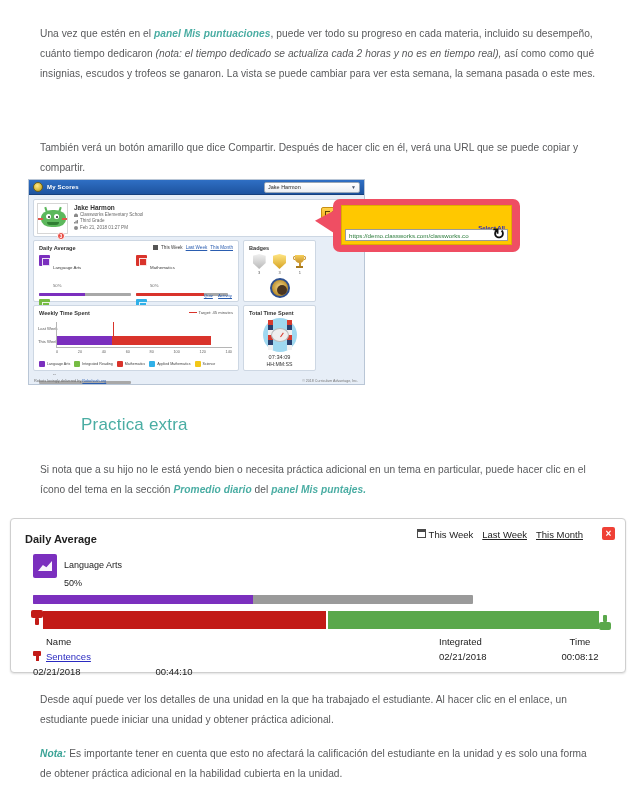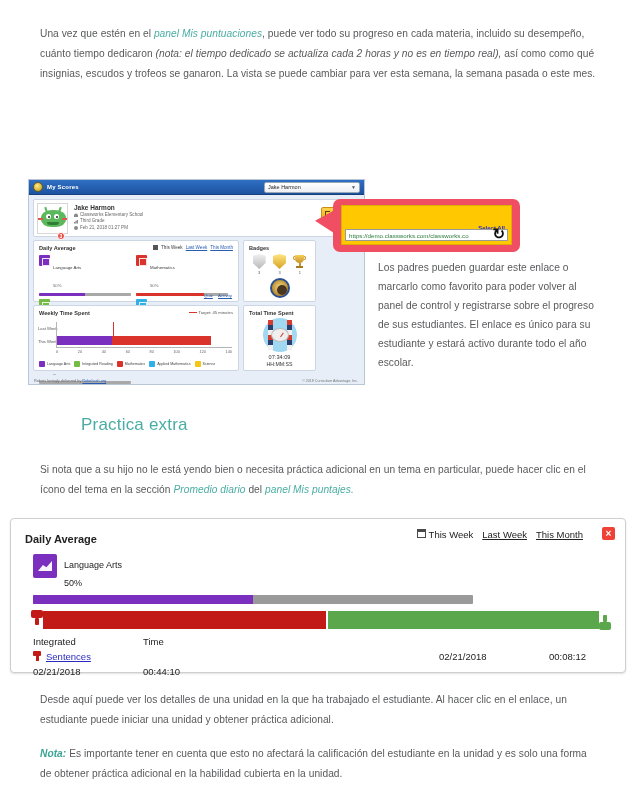--- a/index.html
+++ b/index.html
@@ -14,21 +14,21 @@
   .page { position: relative; width: 636px; height: 800px; background:#fff; }
 
   
   .para {
     position: absolute;
     color: #58595b;
     font-size: 10.2px;
     line-height: 20px;
     letter-spacing: 0.05px;
   }
-  .para .teal-i { color:#4aada3; font-style: italic; font-weight: normal; }
+  .para .teal-i { color:#4aada3; font-style: italic; font-weight: bold; }
   .para .ital { font-style: italic; }
   .para .nota { color:#3aa396; font-style: italic; font-weight: bold; }
 
   h2.section-heading {
     position:absolute;
     margin:0;
     color:#4aada3;
     font-weight: normal;
     font-size: 17px;
     letter-spacing: 0.2px;
@@ -237,37 +237,38 @@
   .thumb .pad{position:absolute;width:12px;height:8px;border-radius:2px;}
   .thumb .stub{position:absolute;left:4px;width:4px;height:7px;border-radius:1px;}
   .thumb.down .pad{top:0;background:#c21b17;} .thumb.down .stub{top:8px;background:#c21b17;}
   .thumb.up .pad{bottom:0;background:#5aa84b;} .thumb.up .stub{bottom:8px;background:#5aa84b;}
 
   .s2-table{margin:5px 14px 0 22px;font-size:9.5px;color:#222;}
   .s2-tr{display:flex;align-items:center;line-height:15px;}
   .s2-th{font-weight:normal;color:#222;}
   .s2-c-name{flex:1;display:flex;align-items:center;gap:4px;}
   .s2-c-comp{width:110px;}
-  .s2-c-time{width:62px;text-align:left;}
+  .s2-c-time{width:62px;text-align:center;}
   .s2-link{color:#2a2ac0;text-decoration:underline;}
   .row-ico{width:9px;height:11px;position:relative;flex:0 0 auto;}
   .row-ico .p{position:absolute;width:8px;height:5px;border-radius:1px;}
   .row-ico .s{position:absolute;left:3px;width:3px;height:5px;}
   .row-ico.down .p{top:0;background:#c21b17;} .row-ico.down .s{top:5px;background:#c21b17;}
   .row-ico.up .p{bottom:0;background:#5aa84b;} .row-ico.up .s{bottom:5px;background:#5aa84b;}
 </style>
 </head>
 <body>
 
 <div class="page">
 
   <div class="para" style="left:40px; top:24px; width:556px;">
     <span>Una vez que estén en el </span><span class="teal-i">panel Mis puntuaciones</span><span>, puede ver todo su progreso en cada materia, incluido su desempeño, cuánto tiempo dedicaron </span><span class="ital">(nota: el tiempo dedicado se actualiza cada 2 horas y no es en tiempo real),</span><span> así como como qué insignias, escudos y trofeos se ganaron. La vista se puede cambiar para ver esta semana, la semana pasada o este mes.</span>
   </div>
 
+  <div class="para" style="left:40px; top:138px; width:556px;">También verá un botón amarillo que dice Compartir. Después de hacer clic en él, verá una URL que se puede copiar y compartir.</div>
 
   <div class="shot1">
 
     <div class="shot1-titlebar">
       <span class="shot1-logo"></span>
       <span class="shot1-title">My Scores</span>
       <div class="shot1-select">
         <span>Jake Harmon</span>
         <span class="caret">▼</span>
       </div>
@@ -471,21 +472,20 @@
 
   <div class="callout">
     <span class="callout-tail"></span>
     <div class="callout-inner">
       <div class="callout-selectall">Select All</div>
       <div class="callout-url">https://demo.classworks.com/classworks.co</div>
       <div class="callout-cursor">↻</div>
     </div>
   </div>
 
-  <div class="para" style="left:378px; top:258px; width:225px; line-height:19px;">Los padres pueden guardar este enlace o marcarlo como favorito para poder volver al panel de control y registrarse sobre el progreso de sus estudiantes. El enlace es único para su estudiante y estará activo durante todo el año escolar.</div>
 
   <h2 class="section-heading" style="left:41px; top:415px;margin-left:40px;">Practica extra</h2>
 
   <div class="para" style="left:40px; top:460px; width:556px;">
     <span>Si nota que a su hijo no le está yendo bien o necesita práctica adicional en un tema en particular, puede hacer clic en el ícono del tema en la sección </span><span class="teal-i">Promedio diario</span><span> del </span><span class="teal-i">panel Mis puntajes.</span>
   </div>
 
   <div class="shot2">
     <div class="s2-head">
       <span class="s2-title">Daily Average</span>
@@ -517,20 +517,21 @@
       <span class="red"></span>
       <span class="green"></span>
       <span class="thumb up">
           <span class="pad"></span>
           <span class="stub"></span>
         </span>
     </div>
 
     <div class="s2-table">
       <div class="s2-tr">
+        <span class="s2-c-name s2-th" style="padding-left:13px">Name</span>
         <span class="s2-c-comp s2-th">Integrated</span>
         <span class="s2-c-time s2-th">Time</span>
       </div>
       <div class="s2-tr">
         <span class="s2-c-name">
           <span class="row-ico down">
               <span class="p"></span>
               <span class="s"></span>
             </span>
           <a class="s2-link">Sentences</a>

